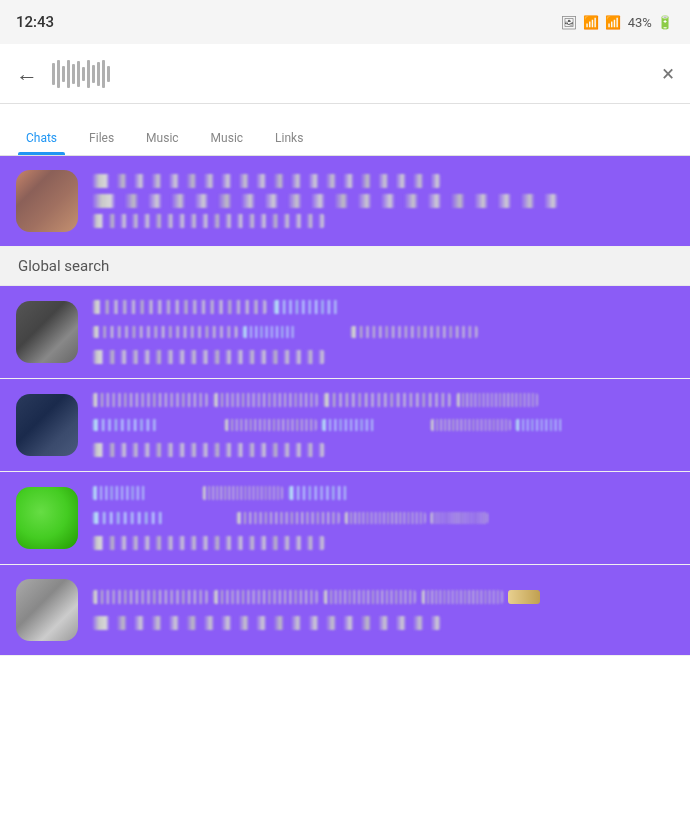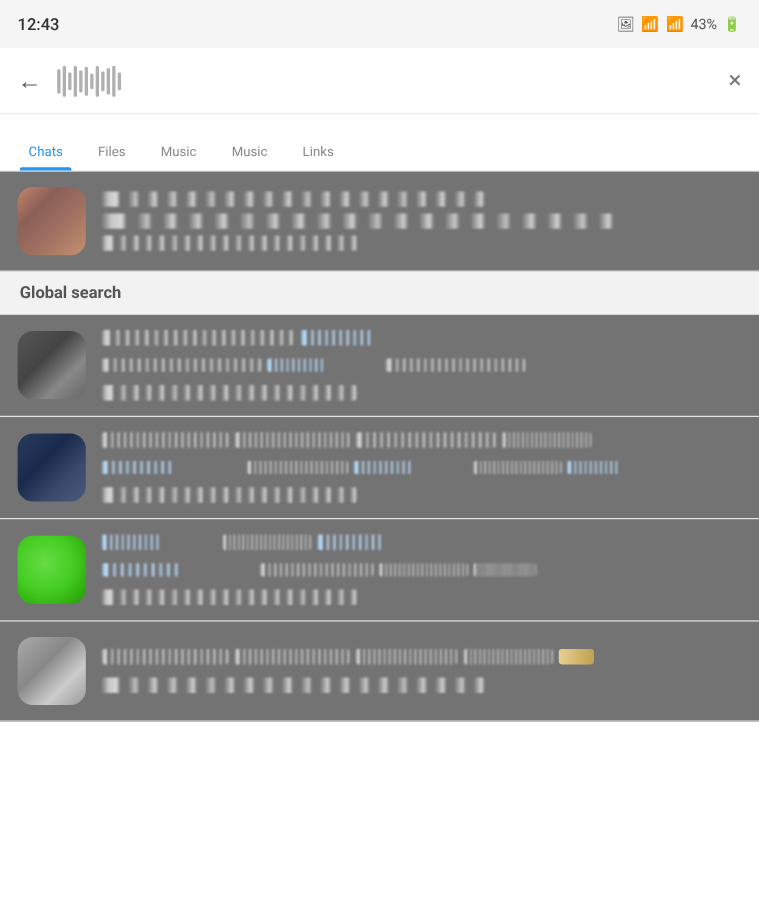--- a/index.html
+++ b/index.html
@@ -100,23 +100,22 @@
       bottom: 0;
       left: 8px;
       right: 8px;
       height: 3px;
       background: #2196F3;
       border-radius: 2px 2px 0 0;
     }
 
     
     .content {
-      background: #737373;
+      background: #8b5cf6;
       overflow-y: auto;
-      font-weight: bold;
     }
 
     
     .chat-item {
       display: flex;
       align-items: center;
       padding: 14px 16px;
       border-bottom: 1px solid #f0f0f0;
       gap: 14px;
     }

